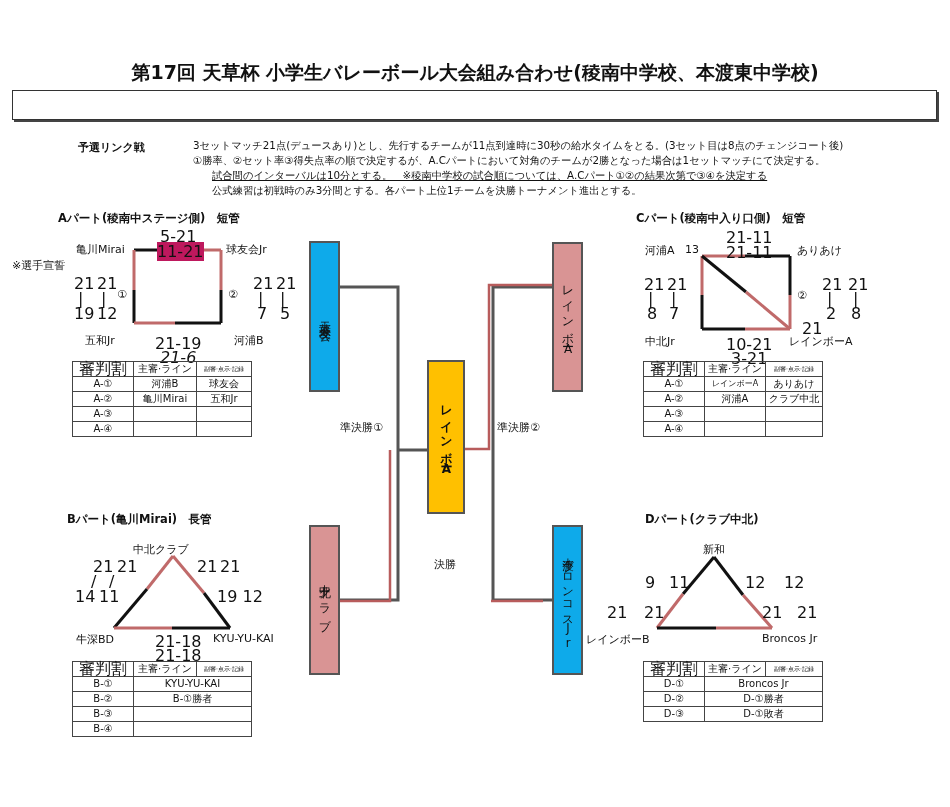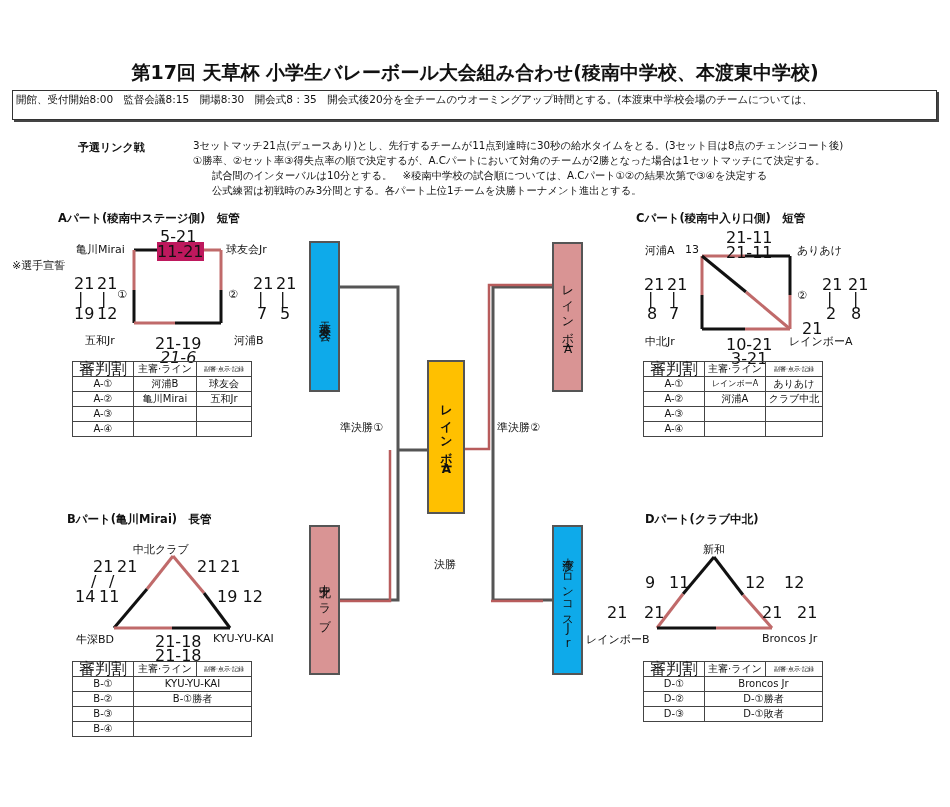--- a/index.html
+++ b/index.html
@@ -23,27 +23,26 @@
           display:flex; align-items:center; justify-content:center; }
   .vtext { writing-mode:vertical-rl; text-orientation:upright; font-size:12px; letter-spacing:2px; }
   .vtext.bold { font-weight:bold; }
   svg.lines { position:absolute; left:0; top:0; }
 </style>
 </head>
 <body>
 
 <div class="abs title">第17回 天草杯 小学生バレーボール大会組み合わせ(稜南中学校、本渡東中学校)</div>
 <div class="abs notice">
-  <div>開館、受付開始8:00　監督会議8:15　開場8:30　開会式8：35　開会式後20分を全チームのウオーミングアップ時間とする。(本渡東中学校会場のチームについては、</div>
 </div>
 
 <div class="abs rules-label">予選リンク戦</div>
 <div class="abs rules" style="left:193px;top:138px;">3セットマッチ21点(デュースあり)とし、先行するチームが11点到達時に30秒の給水タイムをとる。(3セット目は8点のチェンジコート後)</div>
 <div class="abs rules" style="left:193px;top:153px;">①勝率、②セット率③得失点率の順で決定するが、A.Cパートにおいて対角のチームが2勝となった場合は1セットマッチにて決定する。</div>
-<div class="abs rules" style="left:212px;top:168px;">試合間のインターバルは10分とする。　※稜南中学校の試合順については、A.Cパート①②の結果次第で③④を決定する</div>
+<div class="abs rules" style="left:212px;top:168px;text-decoration:underline;">試合間のインターバルは10分とする。　※稜南中学校の試合順については、A.Cパート①②の結果次第で③④を決定する</div>
 <div class="abs rules" style="left:212px;top:183px;">公式練習は初戦時のみ3分間とする。各パート上位1チームを決勝トーナメント進出とする。</div>
 
 <svg class="lines" width="950" height="807">
 
   <g stroke-width="3" fill="none">
     <line x1="134" y1="250" x2="175" y2="250" stroke="#111"></line>
     <line x1="175" y1="250" x2="221" y2="250" stroke="#c06a6a"></line>
     <line x1="221" y1="250" x2="221" y2="290" stroke="#c06a6a"></line>
     <line x1="221" y1="290" x2="221" y2="323" stroke="#111"></line>
     <line x1="134" y1="250" x2="134" y2="290" stroke="#c06a6a"></line>

